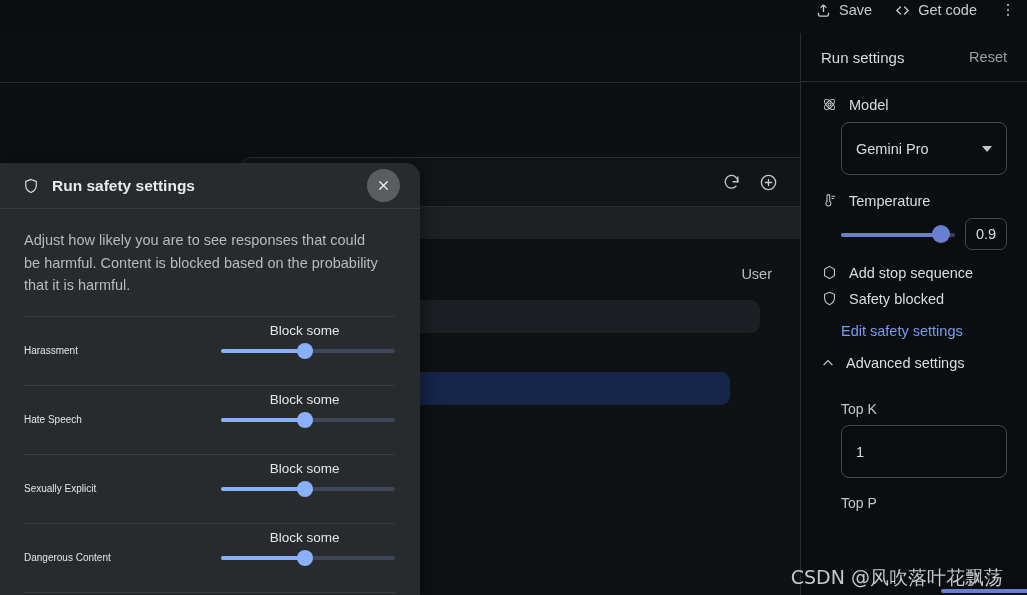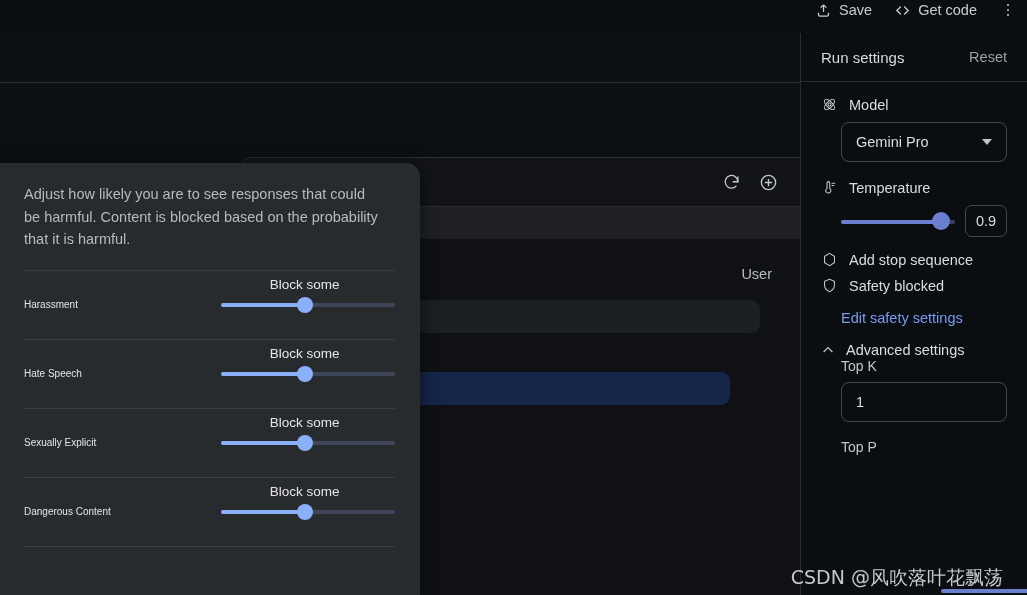--- a/index.html
+++ b/index.html
@@ -90,21 +90,21 @@
     padding: 0 20px 0 20px; border-bottom: 1px solid #2a2d30;
   }
   .sb-title { font-size: 15px; color: #d7dade; }
   .sb-reset { font-size: 14.5px; color: #9aa0a6; cursor: pointer; }
   .sb-body { padding: 14px 20px 0 20px; }
   .sb-sec { display: flex; align-items: center; gap: 11px; margin-bottom: 9px; }
   .sb-sec-ico { width: 17px; height: 17px; flex: none; display: block; }
   .sb-sec-ico svg { width: 17px; height: 17px; display: block; }
   .sb-sec-label { font-size: 14.5px; color: #dadde1; }
   .sb-field {
-    height: 40px; border: 1px solid #44484d; border-radius: 8px;
+    height: 53px; border: 1px solid #44484d; border-radius: 8px;
     display: flex; align-items: center; justify-content: space-between;
     padding: 0 14px; margin: 0 0 17px 20px; cursor: pointer;
   }
   .sb-field-val { font-size: 14.5px; color: #dadde1; }
   .sb-field-val.ph { color: #8a9097; }
   .caret { width: 0; height: 0; border-left: 5px solid transparent;
     border-right: 5px solid transparent; border-top: 6px solid #c2c6cb; }
 
   
   .temp-row { display: flex; align-items: center; gap: 10px; margin: 0 0 14px 20px; }
@@ -114,21 +114,21 @@
   .temp-fill { position: absolute; top: 7.5px; left: 0; height: 4px;
     border-radius: 2px; background: #6b7fd0; }
   .temp-thumb { position: absolute; top: 0; width: 18px; height: 18px;
     border-radius: 50%; background: #6b7fd0; transform: translateX(-9px); }
   .temp-box {
     width: 42px; height: 32px; border: 1px solid #44484d; border-radius: 7px;
     display: flex; align-items: center; justify-content: center;
     font-size: 14.5px; color: #dadde1; flex: none;
   }
   .sb-link { font-size: 14.5px; color: #7b9af0; margin: 16px 0 16px 20px; cursor: pointer; }
-  .adv-row { display: flex; align-items: center; gap: 11px; margin-bottom: 0; cursor: pointer; }
+  .adv-row { display: flex; align-items: center; gap: 11px; margin-bottom: 30px; cursor: pointer; }
   .chev { width: 14px; height: 14px; flex: none; display: block; }
   .chev svg { width: 14px; height: 14px; display: block; }
   .sb-sublabel { font-size: 14px; color: #c3c7cc; margin: 0 0 8px 20px; }
   .bottom-slider { position: absolute; left: 140px; bottom: -4px; width: 110px; height: 16px; }
   .bottom-slider .bs-track { position: absolute; top: 6px; left: 0; width: 100%;
     height: 4px; border-radius: 2px; background: #6b7fd0; }
 
   
   .dialog {
     position: absolute; left: 0; top: 163px; width: 420px; height: 440px;
@@ -327,20 +327,35 @@
       <div class="sb-sublabel">Top P</div>
     </div>
 
     <div class="bottom-slider">
       <div class="bs-track"></div>
 
     </div>
   </div>
 
   <div class="dialog">
+    <div class="dlg-head">
+      <div class="dlg-title-wrap">
+        <span class="dlg-shield">
+          <svg viewBox="0 0 24 24" fill="none" stroke="#dfe2e5" stroke-width="1.5">
+            <path d="M12 3.2l7 2.8v5.4c0 4.3-2.9 7.6-7 9.4-4.1-1.8-7-5.1-7-9.4V6z"></path>
+          </svg>
+        </span>
+        <span class="dlg-title">Run safety settings</span>
+      </div>
+      <div class="dlg-close">
+        <svg viewBox="0 0 24 24" fill="none" stroke="#f1f3f4" stroke-width="2" stroke-linecap="round">
+          <path d="M6 6l12 12M18 6L6 18"></path>
+        </svg>
+      </div>
+    </div>
     <div class="dlg-desc">Adjust how likely you are to see responses that could be harmful. Content is blocked based on the probability that it is harmful.</div>
     <div class="dlg-rows" id="safety-rows">
         <div class="safety-row">
           <div class="safety-name">Harassment</div>
           <div class="safety-ctrl">
             <div class="safety-val"><span style="left: -2%;">Block some</span></div>
             <div class="sl">
               <div class="sl-track"></div>
               <div class="sl-fill" style="width: 48%;"></div>
               <div class="sl-thumb" style="left: 48%;"></div>

